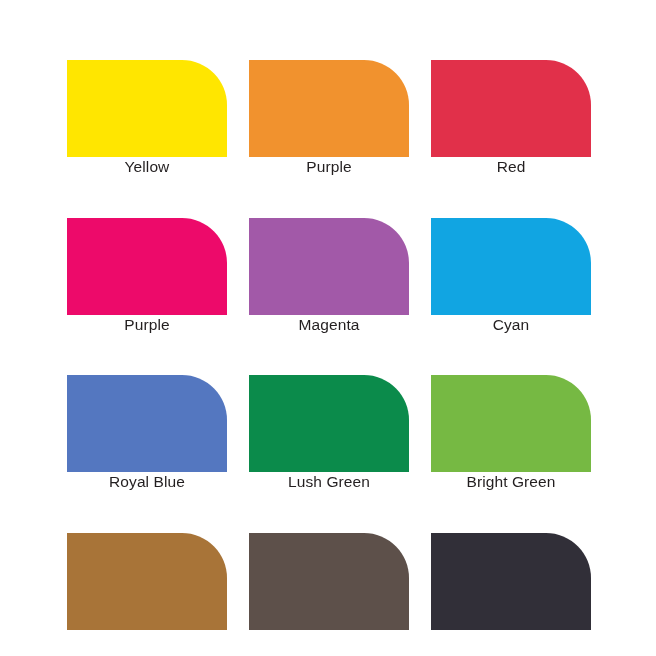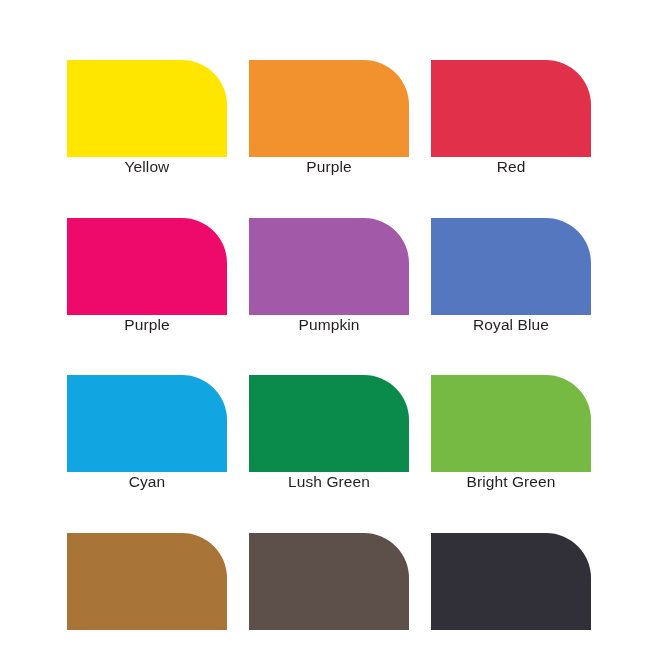--- a/index.html
+++ b/index.html
@@ -81,31 +81,31 @@
       <span class="swatch-label">Red</span>
     </div>
 
     <div class="swatch-cell">
       <span class="swatch-chip" style="background: rgb(237, 10, 106);"></span>
       <span class="swatch-label">Purple</span>
     </div>
 
     <div class="swatch-cell">
       <span class="swatch-chip" style="background: rgb(162, 89, 168);"></span>
-      <span class="swatch-label">Pumpkin</span>
+      <span class="swatch-label">Magenta</span>
+    </div>
+
+    <div class="swatch-cell">
+      <span class="swatch-chip" style="background: rgb(17, 165, 226);"></span>
+      <span class="swatch-label">Cyan</span>
     </div>
 
     <div class="swatch-cell">
       <span class="swatch-chip" style="background: rgb(84, 119, 192);"></span>
       <span class="swatch-label">Royal Blue</span>
-    </div>
-
-    <div class="swatch-cell">
-      <span class="swatch-chip" style="background: rgb(17, 165, 226);"></span>
-      <span class="swatch-label">Cyan</span>
     </div>
 
     <div class="swatch-cell">
       <span class="swatch-chip" style="background: rgb(11, 139, 75);"></span>
       <span class="swatch-label">Lush Green</span>
     </div>
 
     <div class="swatch-cell">
       <span class="swatch-chip" style="background: rgb(118, 185, 67);"></span>
       <span class="swatch-label">Bright Green</span>

